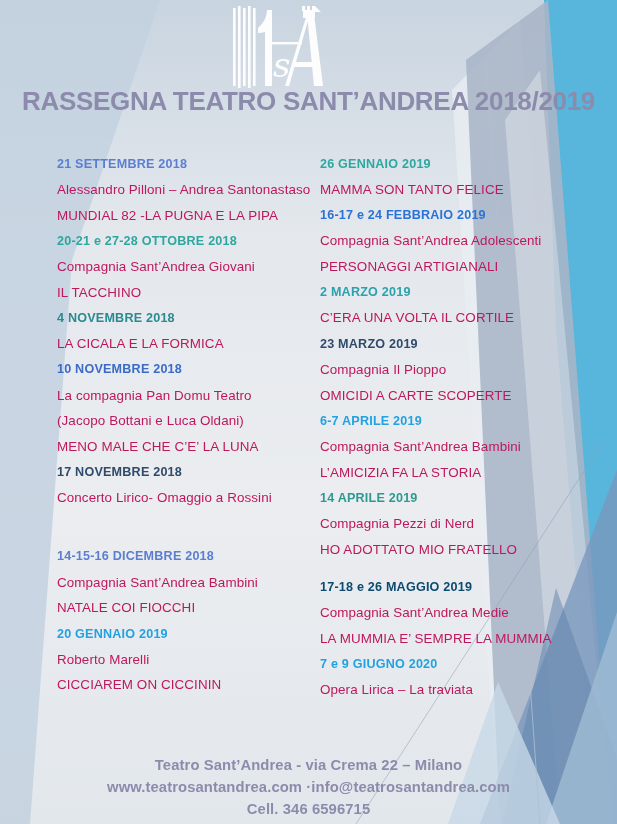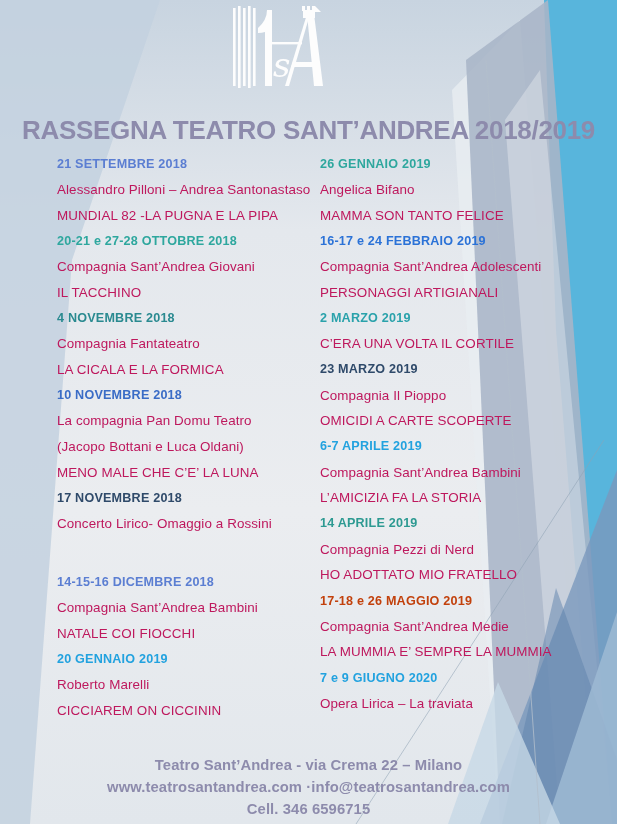--- a/index.html
+++ b/index.html
@@ -15,21 +15,20 @@
   .logo-wrap {
     position:absolute; top:6px; left:231px; width:96px; height:84px;
     z-index:2;
   }
 
   .title {
     position:absolute; top:86px; left:0; width:617px; z-index:2;
     text-align:center;
     font-size:26px; font-weight:bold; letter-spacing:-0.3px;
     color:#8d8bac;
-    margin-top:29px;
   }
 
   .columns { position:absolute; top:151px; left:0; width:617px; z-index:2; }
   .col { position:absolute; top:0; }
   .col-left  { left:57px;  width:258px; }
   .col-right { left:320px; width:280px; }
 
   .ev-date, .ev-line {
     height:25.7px; display:flex; align-items:center;
     white-space:nowrap;
@@ -117,54 +116,52 @@
 
   <main class="columns">
     <div class="col col-left" id="col-left">
         <div class="ev-date" style="color: rgb(91, 126, 210);">21 SETTEMBRE 2018</div>
         <div class="ev-line">Alessandro Pilloni – Andrea Santonastaso</div>
         <div class="ev-line">MUNDIAL 82 -LA PUGNA E LA PIPA</div>
         <div class="ev-date" style="color: rgb(46, 167, 158);">20-21 e 27-28 OTTOBRE 2018</div>
         <div class="ev-line">Compagnia Sant’Andrea Giovani</div>
         <div class="ev-line">IL TACCHINO</div>
         <div class="ev-date" style="color: rgb(42, 138, 144);">4 NOVEMBRE 2018</div>
-        <div class="ev-line">Compagnia Fantateatro</div>
         <div class="ev-line">LA CICALA E LA FORMICA</div>
         <div class="ev-date" style="color: rgb(58, 108, 198);">10 NOVEMBRE 2018</div>
         <div class="ev-line">La compagnia Pan Domu Teatro</div>
         <div class="ev-line">(Jacopo Bottani e Luca Oldani)</div>
         <div class="ev-line">MENO MALE CHE C’E’ LA LUNA</div>
         <div class="ev-date" style="color: rgb(47, 74, 106);">17 NOVEMBRE 2018</div>
         <div class="ev-line">Concerto Lirico- Omaggio a Rossini</div>
         <div class="ev-date" style="color: rgb(91, 126, 210); margin-top: 33px;">14-15-16 DICEMBRE 2018</div>
         <div class="ev-line">Compagnia Sant’Andrea Bambini</div>
         <div class="ev-line">NATALE COI FIOCCHI</div>
         <div class="ev-date" style="color: rgb(34, 162, 223);">20 GENNAIO 2019</div>
         <div class="ev-line">Roberto Marelli</div>
         <div class="ev-line">CICCIAREM ON CICCININ</div>
       </div>
     <div class="col col-right" id="col-right">
         <div class="ev-date" style="color: rgb(46, 167, 158);">26 GENNAIO 2019</div>
-        <div class="ev-line">Angelica Bifano</div>
         <div class="ev-line">MAMMA SON TANTO FELICE</div>
         <div class="ev-date" style="color: rgb(43, 114, 215);">16-17 e 24 FEBBRAIO 2019</div>
         <div class="ev-line">Compagnia Sant’Andrea  Adolescenti</div>
         <div class="ev-line">PERSONAGGI ARTIGIANALI</div>
         <div class="ev-date" style="color: rgb(42, 162, 171);">2 MARZO 2019</div>
         <div class="ev-line">C’ERA UNA VOLTA IL CORTILE</div>
         <div class="ev-date" style="color: rgb(47, 74, 106);">23 MARZO 2019</div>
         <div class="ev-line">Compagnia Il Pioppo</div>
         <div class="ev-line">OMICIDI A CARTE SCOPERTE</div>
         <div class="ev-date" style="color: rgb(34, 162, 223);">6-7 APRILE 2019</div>
         <div class="ev-line">Compagnia Sant’Andrea Bambini</div>
         <div class="ev-line">L’AMICIZIA FA LA STORIA</div>
         <div class="ev-date" style="color: rgb(45, 154, 146);">14 APRILE 2019</div>
         <div class="ev-line">Compagnia Pezzi di Nerd</div>
         <div class="ev-line">HO ADOTTATO MIO FRATELLO</div>
-        <div class="ev-date" style="color: #c2410c;">17-18 e 26 MAGGIO 2019</div>
+        <div class="ev-date" style="color: #0c4a6e; margin-top: 12px;">17-18 e 26 MAGGIO 2019</div>
         <div class="ev-line">Compagnia Sant’Andrea Medie</div>
         <div class="ev-line">LA MUMMIA E’ SEMPRE LA MUMMIA</div>
         <div class="ev-date" style="color: rgb(34, 162, 223);">7 e 9 GIUGNO 2020</div>
         <div class="ev-line">Opera Lirica – La traviata</div>
       </div>
   </main>
 
   <footer class="footer">
     <div>Teatro Sant’Andrea -  via Crema 22 – Milano</div>
     <div>www.teatrosantandrea.com ·info@teatrosantandrea.com</div>

